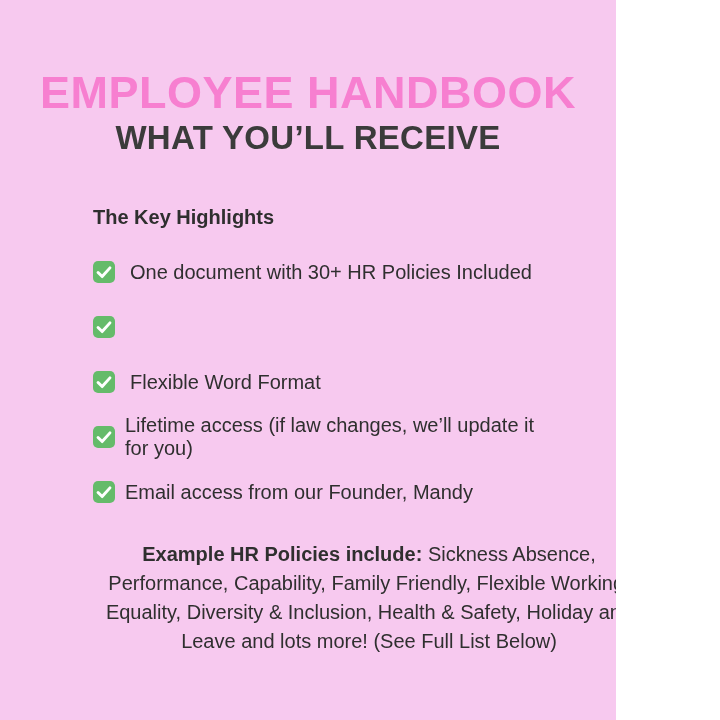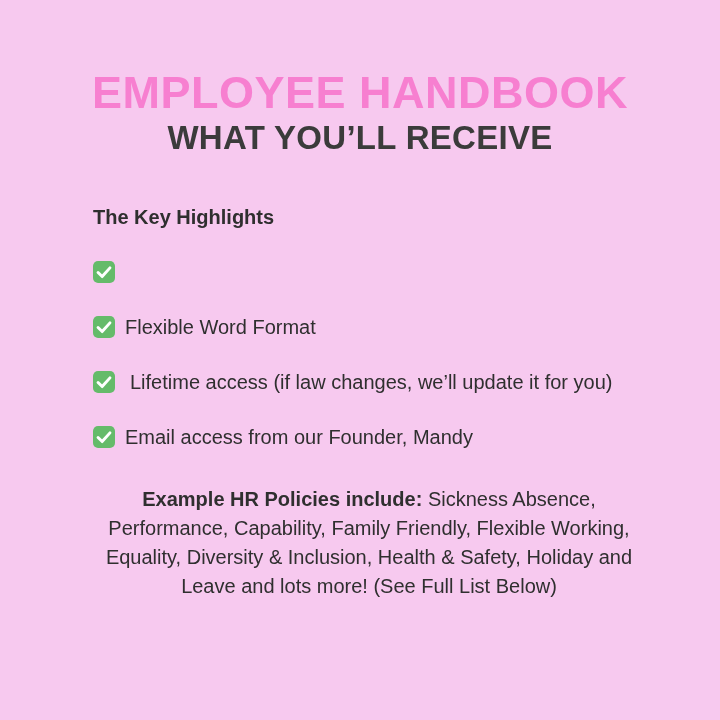--- a/index.html
+++ b/index.html
@@ -1,18 +1,18 @@
 <!DOCTYPE html>
 <html style="--background: #F7C9EF; --title: #F77FD0; --subtitle: #3B3B3B; --body: #2F2F2F; --check: #65BB6A;"><head>
 <meta charset="utf-8">
 <style>
   html, body { margin: 0; padding: 0; }
   .canvas {
     position: relative;
-    width: 720px;
+    width: 616px;
     height: 720px;
     background: var(--background, #F7C9EF);
     font-family: "Liberation Sans", sans-serif;
     overflow: hidden;
     box-sizing: border-box;
   }
   .header { padding-top: 70px; text-align: center; }
   .title {
     margin: 0;
     font-size: 45px;
@@ -78,20 +78,29 @@
     <h3 class="highlights-heading">The Key Highlights</h3>
 
     <ul class="list">
       <li class="item">
         <span class="check">
           <svg viewBox="0 0 24 24" width="22" height="22" aria-hidden="true">
             <rect x="0" y="0" width="24" height="24" rx="5.5" fill="var(--check, #65BB6A)"></rect>
             <path d="M5.5 12.5 L10 17 L18.5 7.5" fill="none" stroke="#ffffff" stroke-width="3.2" stroke-linecap="round" stroke-linejoin="round"></path>
           </svg>
         </span>
+        <span class="item-label">One document with 30+ HR Policies Included</span>
+      </li>
+      <li class="item">
+        <span class="check">
+          <svg viewBox="0 0 24 24" width="22" height="22" aria-hidden="true">
+            <rect x="0" y="0" width="24" height="24" rx="5.5" fill="var(--check, #65BB6A)"></rect>
+            <path d="M5.5 12.5 L10 17 L18.5 7.5" fill="none" stroke="#ffffff" stroke-width="3.2" stroke-linecap="round" stroke-linejoin="round"></path>
+          </svg>
+        </span>
       </li>
       <li class="item">
         <span class="check">
           <svg viewBox="0 0 24 24" width="22" height="22" aria-hidden="true">
             <rect x="0" y="0" width="24" height="24" rx="5.5" fill="var(--check, #65BB6A)"></rect>
             <path d="M5.5 12.5 L10 17 L18.5 7.5" fill="none" stroke="#ffffff" stroke-width="3.2" stroke-linecap="round" stroke-linejoin="round"></path>
           </svg>
         </span>
         <span class="item-label">Flexible Word Format</span>
       </li>

